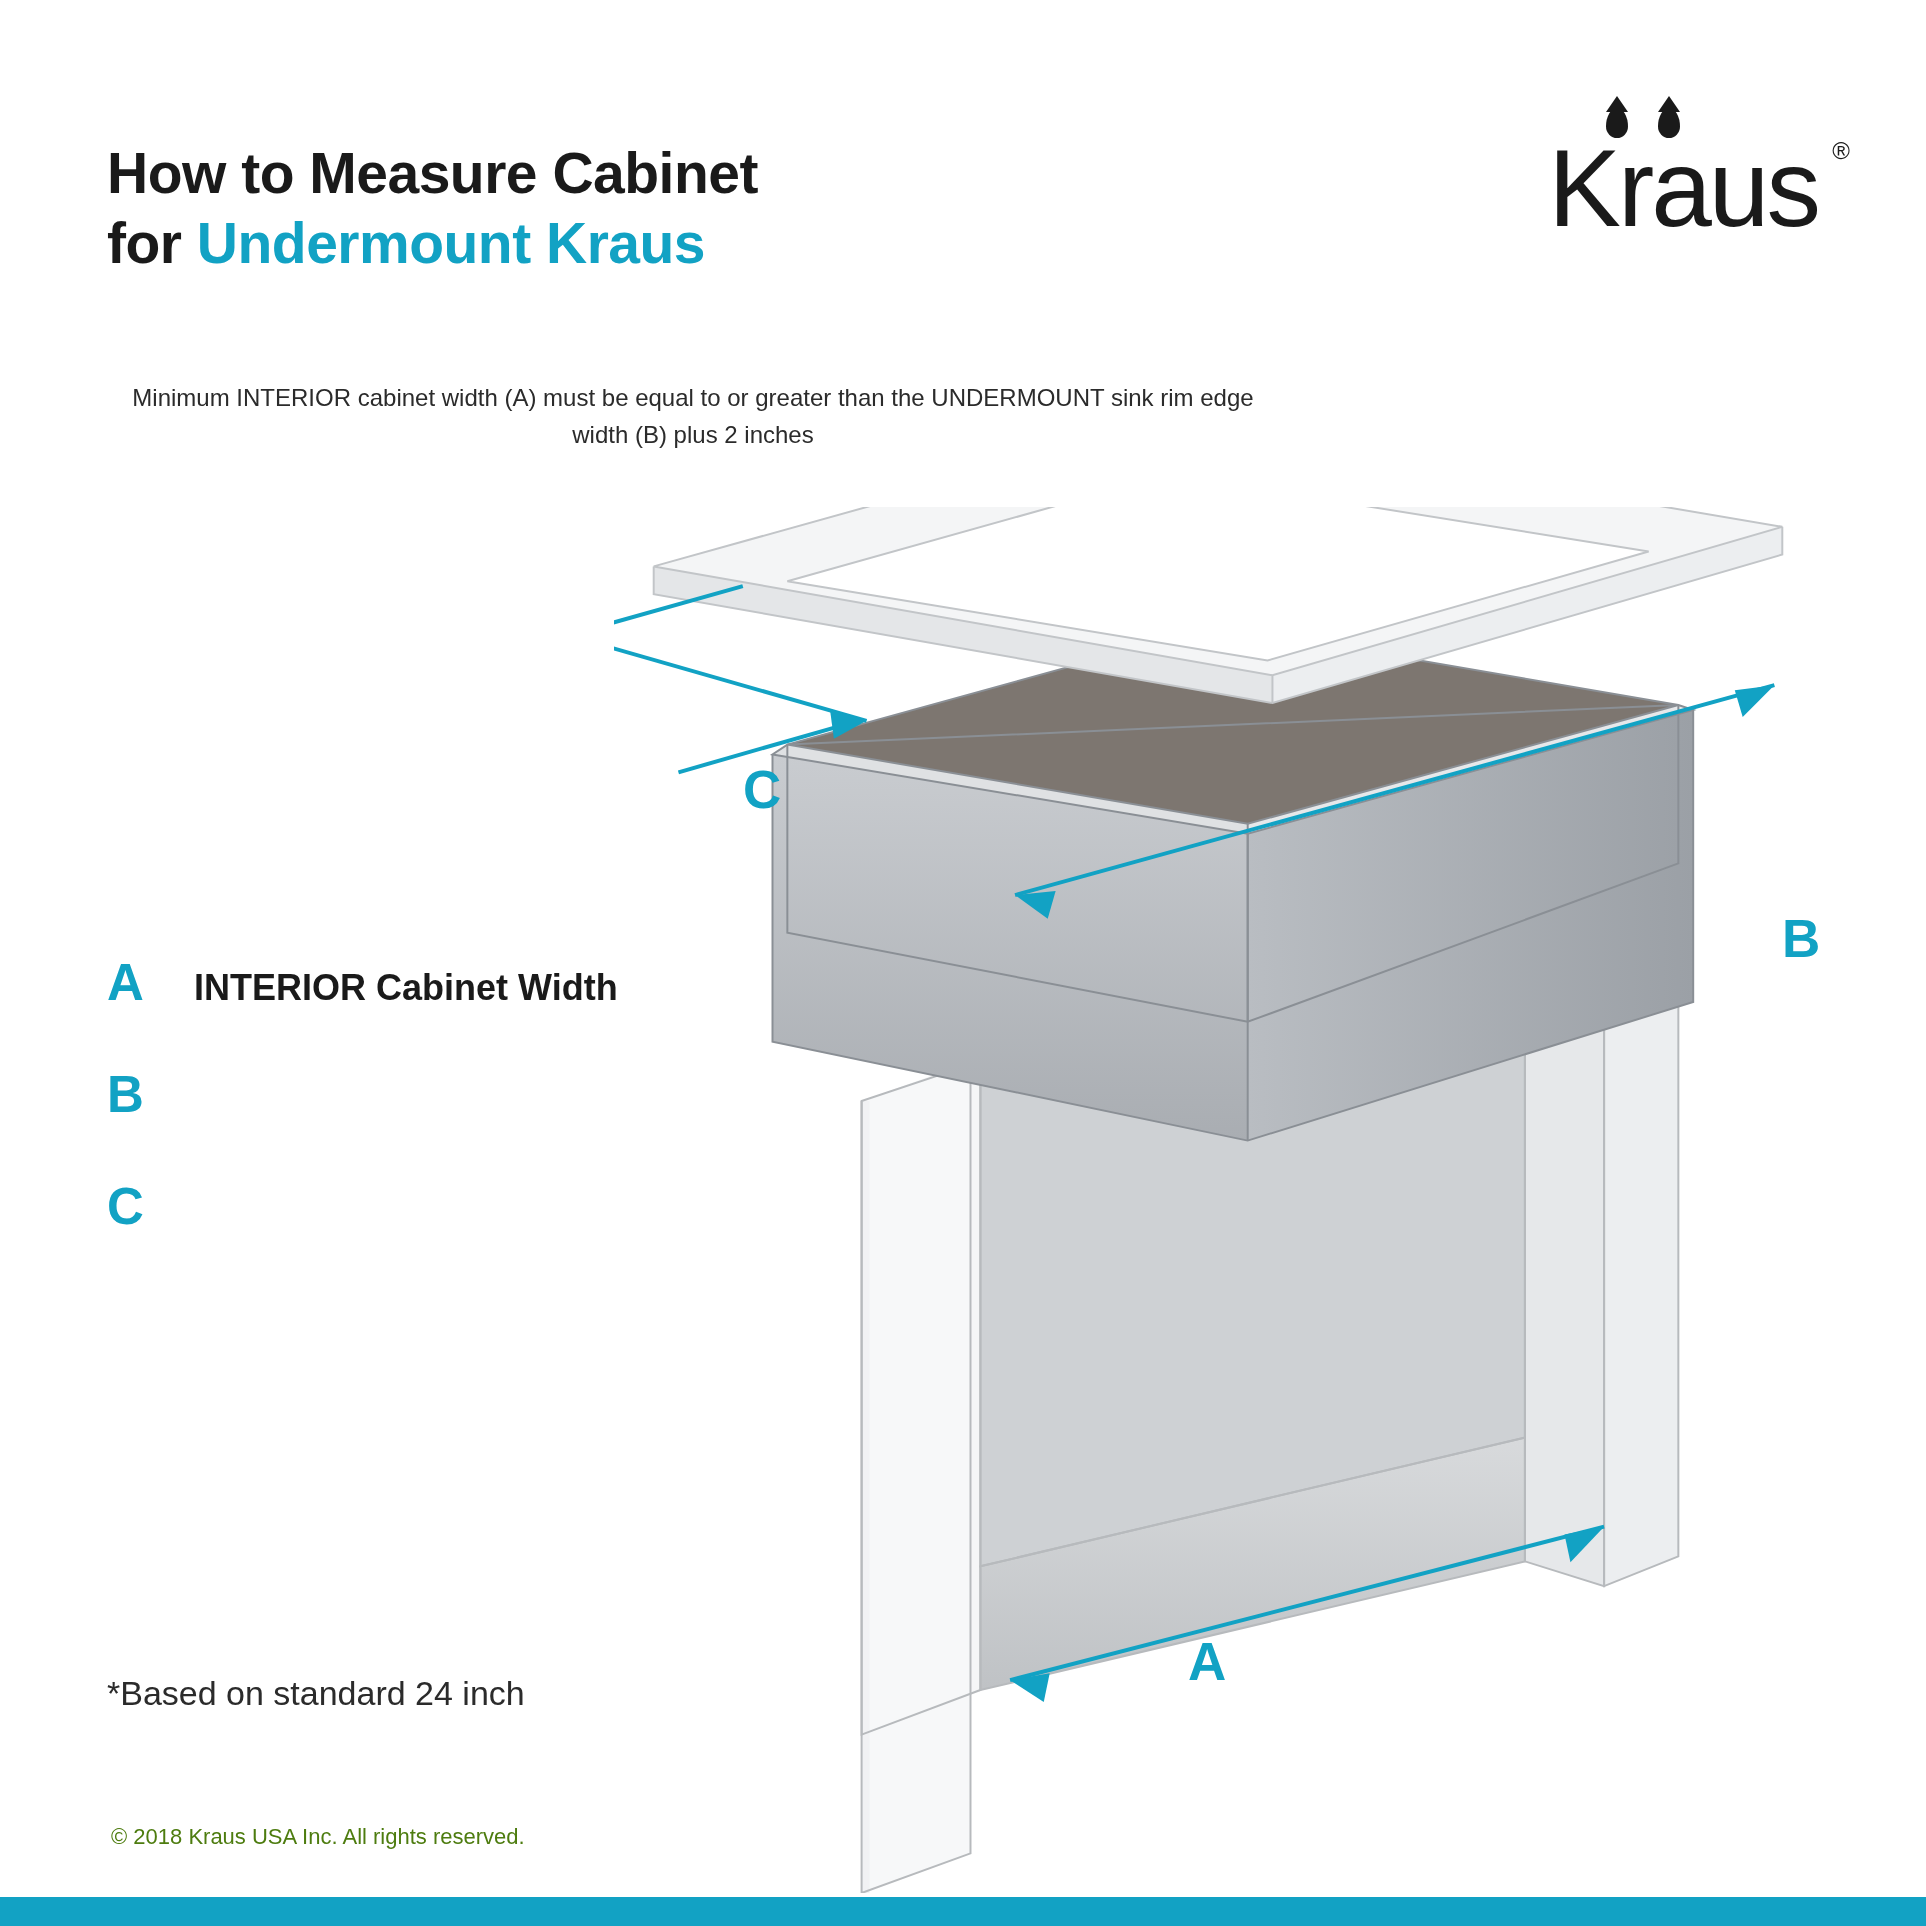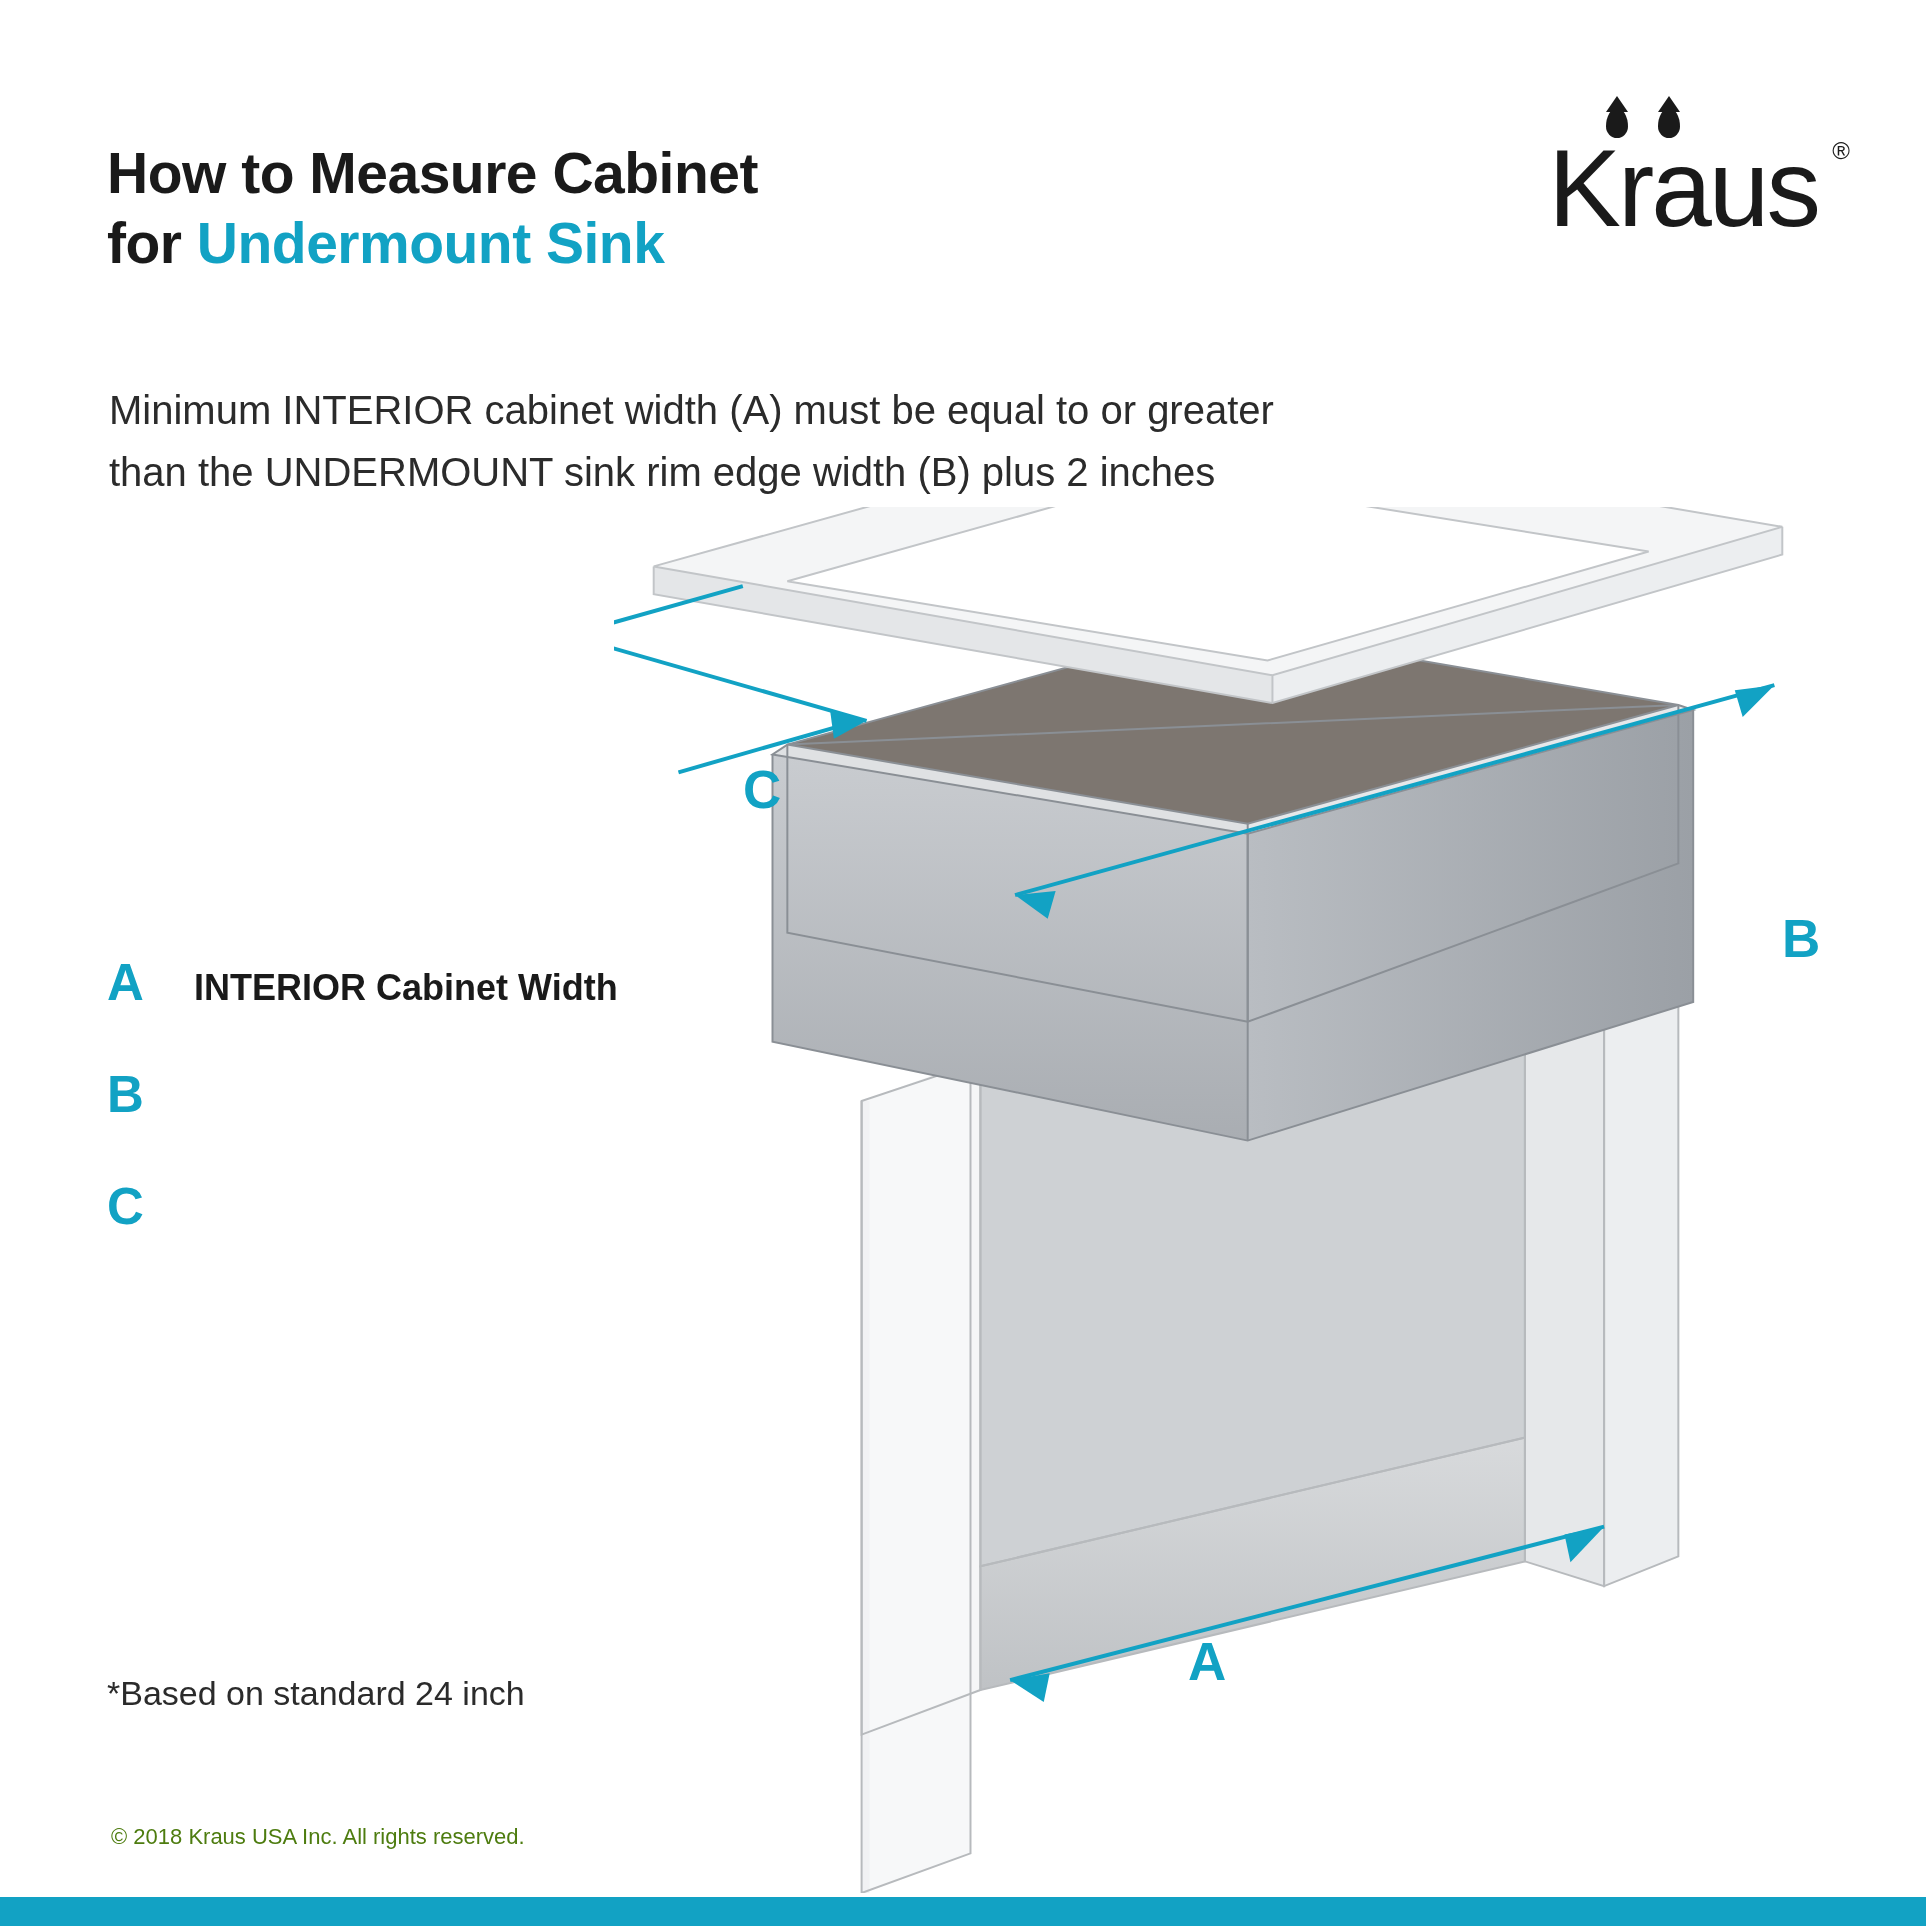--- a/index.html
+++ b/index.html
@@ -14,21 +14,21 @@
 
   
   .title{
     position:absolute;left:107px;top:107px;width:1040px;
     font-size:57px;line-height:1.22;font-weight:bold;color:#1a1a1a;
     letter-spacing:-0.5px;
   }
   .title .accent{color:#12a2c4;}
   .subtitle{
     position:absolute;left:109px;top:347px;width:1168px;
-    font-size:40px;line-height:1.55;color:#2b2b2b;font-weight:400;
+    font-size:24px;line-height:1.55;color:#2b2b2b;font-weight:400;text-align:center;
   }
 
   
   .logo{
     position:absolute;right:69px;top:54px;
     width:465px;height:168px;
   }
   .logo-text{
     position:absolute;right:40px;top:48px;
     font-size:109px;font-weight:normal;color:#1a1a1a;
@@ -96,21 +96,21 @@
   .dim-a{left:1465px;top:1436px;}
 </style>
 </head>
 <body>
 
 <div class="page">
 
   <div class="title">
     <div>How to Measure Cabinet</div>
     <div>
-      <span>for </span><span class="accent">Undermount Sink</span>
+      <span>for </span><span class="accent">Undermount Kraus</span>
     </div>
   </div>
 
   <div class="subtitle">Minimum INTERIOR cabinet width (A) must be equal to or greater than the UNDERMOUNT sink rim edge width (B) plus 2 inches</div>
 
   <div class="logo">
     <div class="drop d1"></div>
     <div class="drop d2"></div>
     <div class="logo-text">Kraus</div>
     <div class="logo-reg">®</div>

